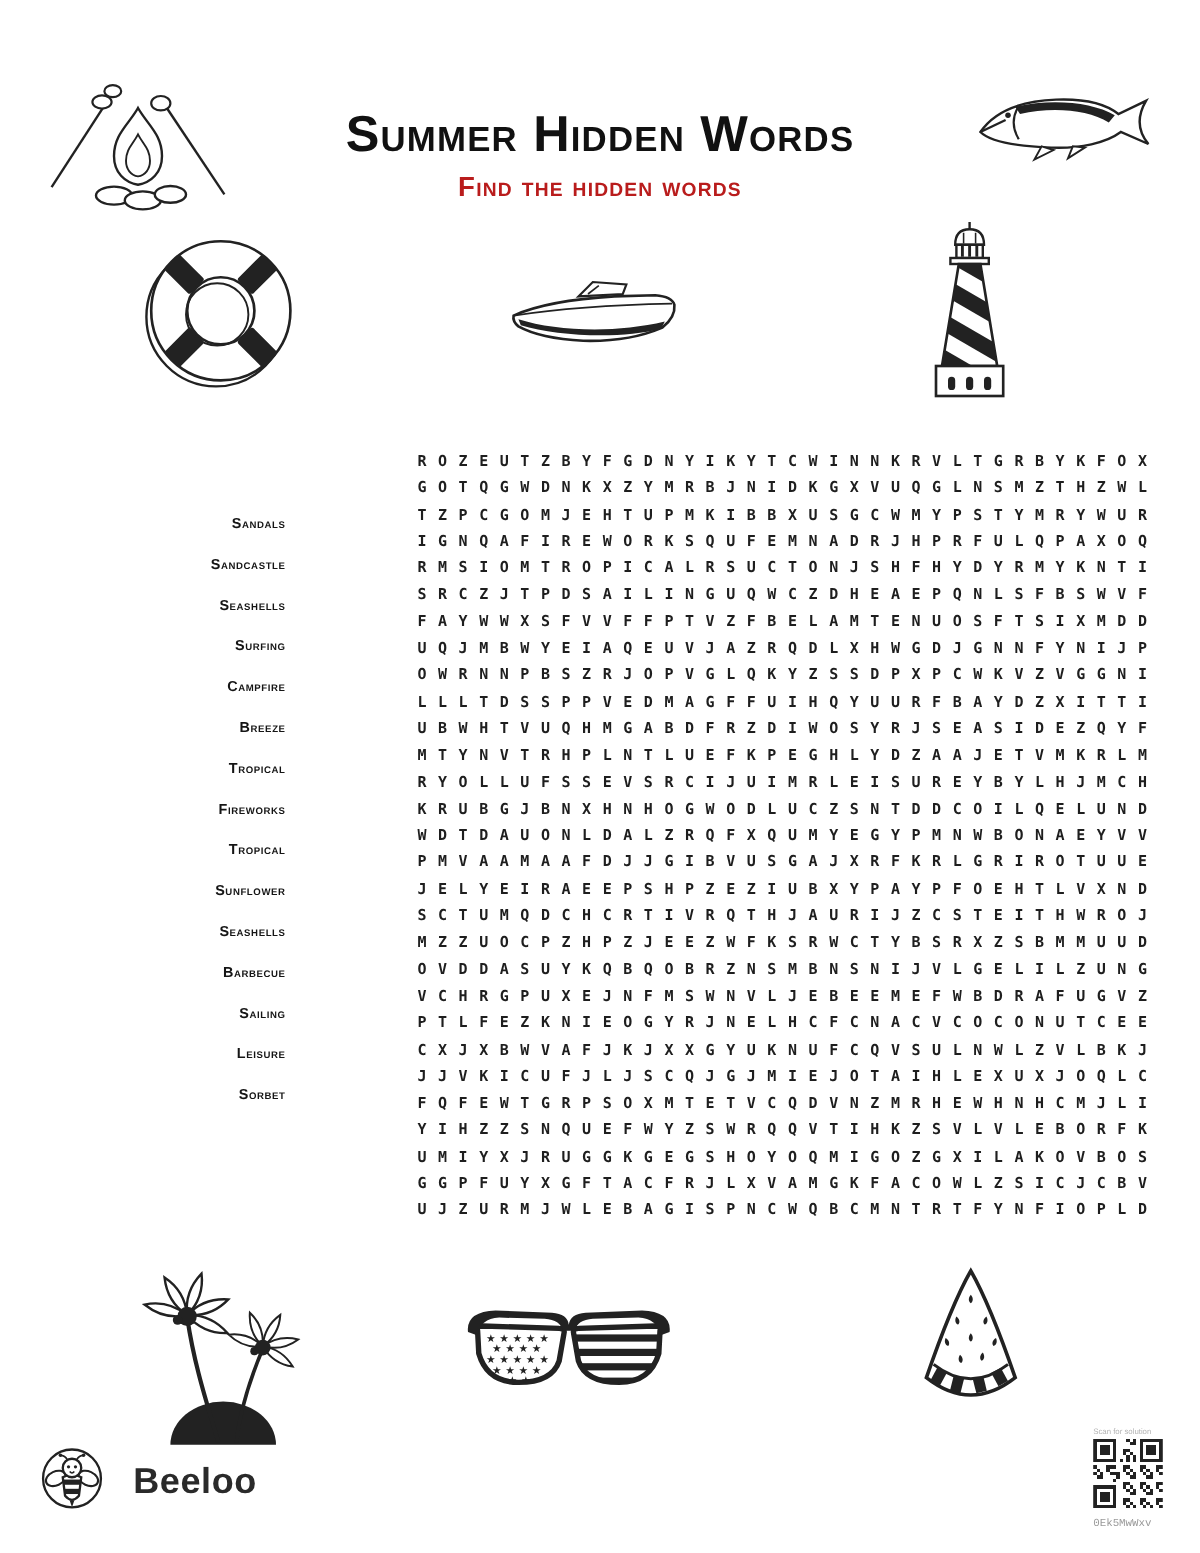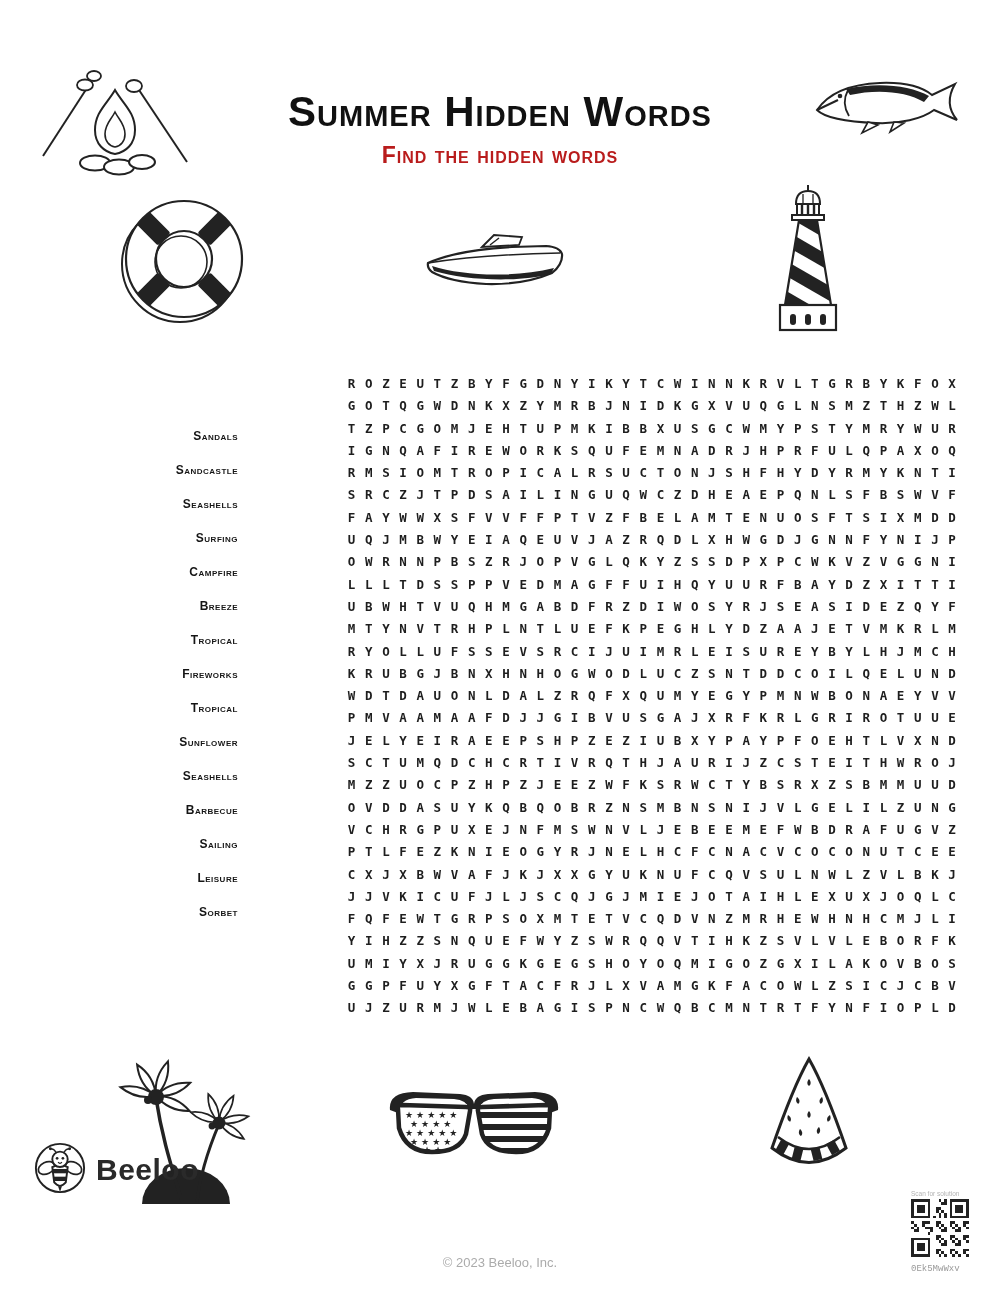--- a/index.html
+++ b/index.html
@@ -18,21 +18,21 @@
   .word{height:34px;line-height:34px;font-weight:800;font-size:12px;
         font-variant:small-caps;letter-spacing:.5px;color:#151515;}
 
   
   .word-search-grid{left:343px;top:373px;}
   .grid-row{display:flex;height:22.3px;line-height:22.3px;}
   .grid-cell{display:inline-block;width:17.17px;text-align:center;
              font-family:"DejaVu Sans Mono",monospace;font-weight:700;font-size:12.5px;color:#1e1e1e;}
 
   
-  .brand{left:33px;top:1141px;display:flex;align-items:center;gap:9px;}
+  .brand{left:33px;top:1205px;display:flex;align-items:center;gap:24px;}
   .brand-name{font-weight:800;font-size:30px;letter-spacing:.5px;color:#2a2a2a;}
   .qr-block{left:911px;top:1190px;width:66px;text-align:left;}
   .qr-label{font-size:6.5px;color:#b3b3b3;margin-bottom:2px;}
   .qr-code-text{font-size:9px;color:#9a9a9a;margin-top:3px;font-family:Liberation Mono, monospace;}
   .copyright{left:0;right:0;top:1255px;text-align:center;font-size:13px;color:#ababab;}
 
   svg .ln{stroke:#222;fill:none;}
   svg .out{stroke:#222;fill:#fff;}
 </style>
 </head>
@@ -1465,15 +1465,14 @@
           <rect x="10" y="20" width="1" height="1"></rect>
           <rect x="12" y="20" width="1" height="1"></rect>
           <rect x="15" y="20" width="1" height="1"></rect>
           <rect x="17" y="20" width="1" height="1"></rect>
           <rect x="20" y="20" width="1" height="1"></rect>
         </g>
     </svg>
     <div class="qr-code-text">0Ek5MwWxv</div>
   </div>
 
-  <div class="abs copyright">© 2023 Beeloo, Inc.</div>
 
 </div>
 
 </body></html>

